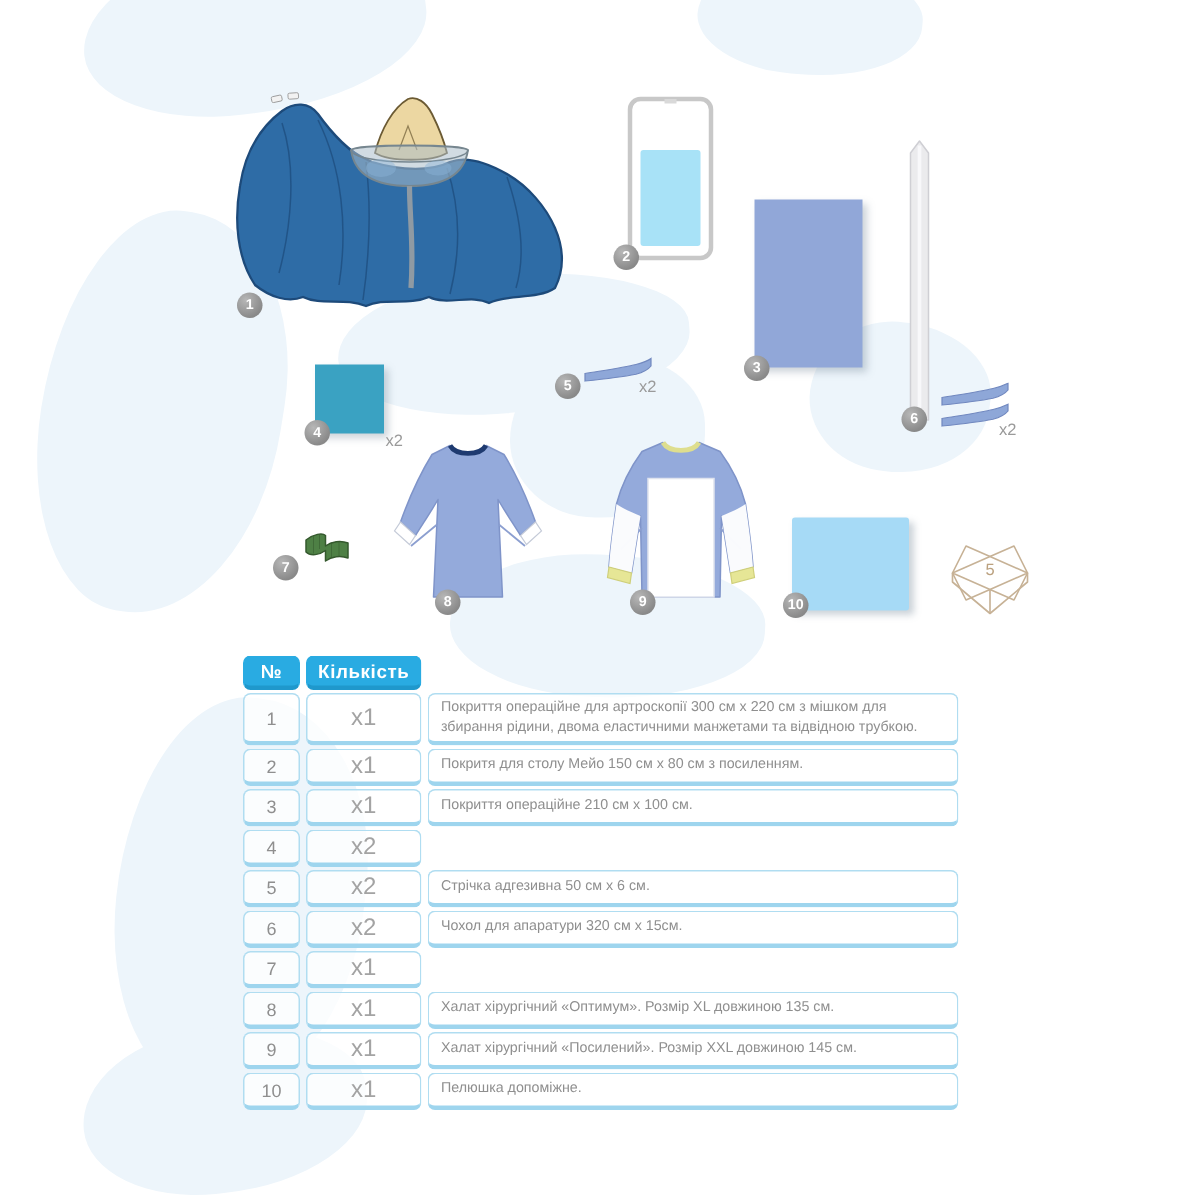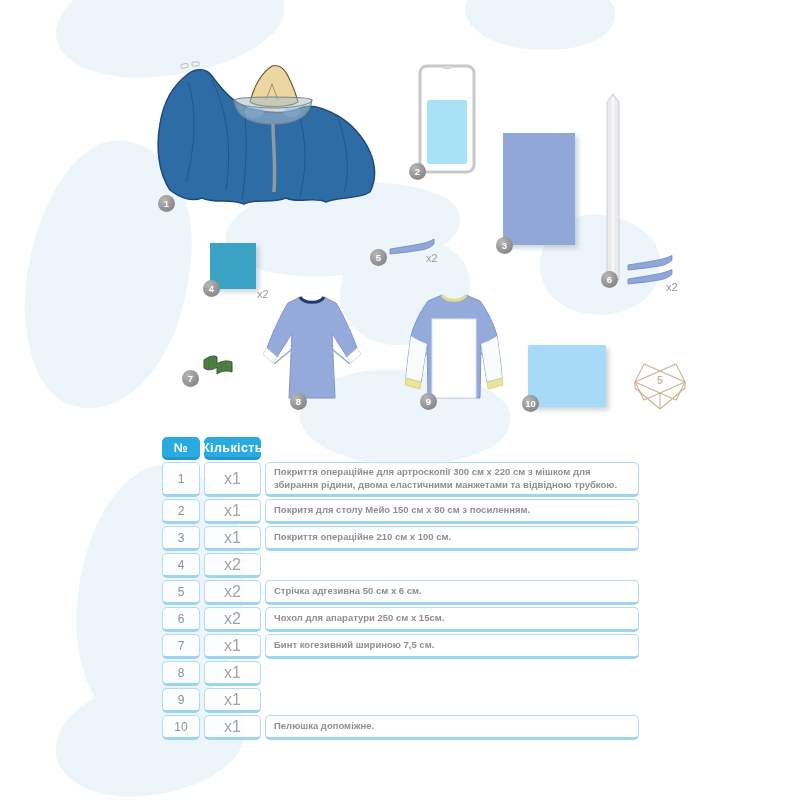--- a/index.html
+++ b/index.html
@@ -17,23 +17,23 @@
 
   .ktable{position:absolute;left:162px;top:437px;width:477px;display:flex;
           flex-direction:column;gap:2px;z-index:4;}
   .trow{display:flex;gap:4px;height:25px;}
   .trow.tall{height:35px;}
   .trow.head{height:23px;}
   .cell{border:1px solid #b0ddf1;border-bottom:3px solid #9ed5ee;border-radius:5px;
         background:rgba(255,255,255,0.75);display:flex;align-items:center;
         justify-content:center;box-sizing:border-box;}
   .c-num{width:38px;flex:0 0 auto;color:#8f8f8f;font-size:12px;}
-  .c-qty{width:57px;flex:0 0 auto;color:#a3a3a3;font-size:16px;}
+  .c-qty{width:77px;flex:0 0 auto;color:#a3a3a3;font-size:16px;}
   .c-desc{flex:1 1 auto;justify-content:flex-start;color:#8f8f8f;font-size:9.5px;
-          line-height:1.28;padding:0 8px;text-align:left;font-weight:bold;}
+          line-height:1.28;padding:0 8px;text-align:left;}
   .head .cell{background:#29abe2;border:1px solid #29abe2;border-bottom:3px solid #1f98cc;
               color:#fff;font-weight:bold;font-size:12.5px;letter-spacing:0.4px;}
   .head .c-num,.head .c-qty,.head .c-desc{color:#fff;justify-content:center;}
 </style>
 </head>
 <body>
 
 <div class="page">
 
   <div class="blob" style="left:55px;top:-35px;width:230px;height:110px;transform:rotate(-7deg);"></div>
@@ -196,34 +196,35 @@
       <div class="cell c-qty">x2</div>
     </div>
     <div class="trow">
       <div class="cell c-num">5</div>
       <div class="cell c-qty">x2</div>
       <div class="cell c-desc">Стрічка адгезивна 50 см х 6 см.</div>
     </div>
     <div class="trow">
       <div class="cell c-num">6</div>
       <div class="cell c-qty">x2</div>
-      <div class="cell c-desc">Чохол для апаратури 250 см х 15см.</div>
+      <div class="cell c-desc">Чохол для апаратури 320 см х 15см.</div>
     </div>
     <div class="trow">
       <div class="cell c-num">7</div>
       <div class="cell c-qty">x1</div>
-      <div class="cell c-desc">Бинт когезивний шириною 7,5 см.</div>
     </div>
     <div class="trow">
       <div class="cell c-num">8</div>
       <div class="cell c-qty">x1</div>
+      <div class="cell c-desc">Халат хірургічний «Оптимум». Розмір XL довжиною 135 см.</div>
     </div>
     <div class="trow">
       <div class="cell c-num">9</div>
       <div class="cell c-qty">x1</div>
+      <div class="cell c-desc">Халат хірургічний «Посилений». Розмір XXL довжиною 145 см.</div>
     </div>
     <div class="trow">
       <div class="cell c-num">10</div>
       <div class="cell c-qty">x1</div>
       <div class="cell c-desc">Пелюшка допоміжне.</div>
     </div>
   </div>
 
 </div>
 

